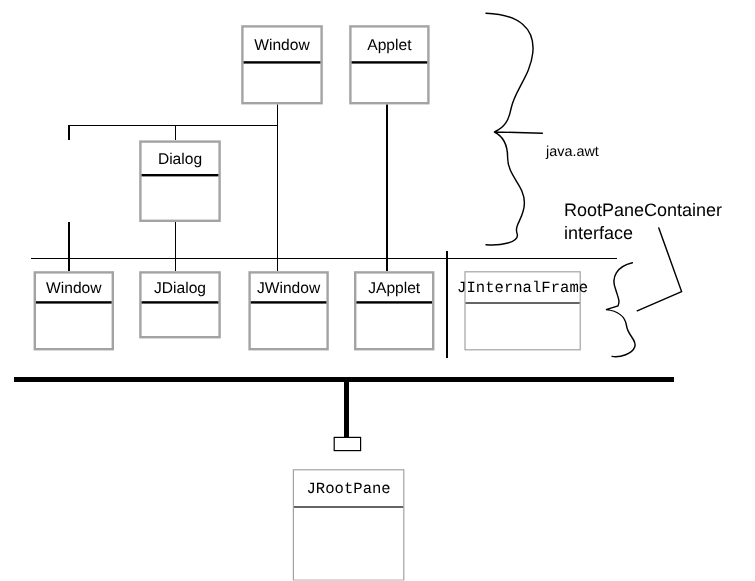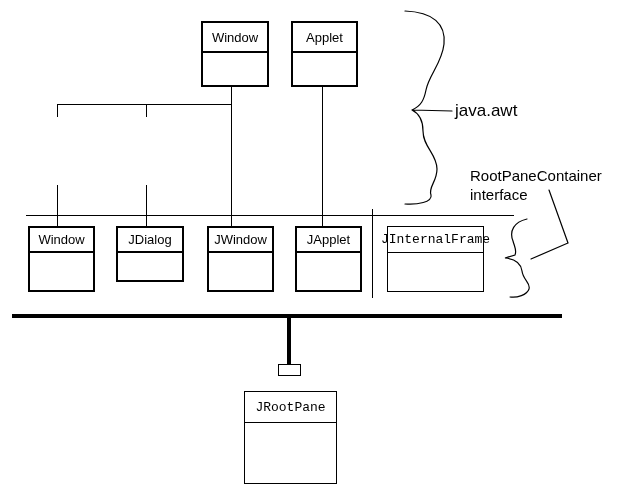--- a/index.html
+++ b/index.html
@@ -9,34 +9,34 @@
     background:#ffffff;
     font-family:"Liberation Sans",sans-serif;
     color:#000;
     overflow:hidden;
   }
   #wires{position:absolute;left:0;top:0;width:629px;height:484px;}
   .cbox{
     position:absolute;
     box-sizing:border-box;
     background:#ffffff;
-    border:2px solid #000000;
+    border:2px solid #a3a3a3;
   }
   .cbox.thin{border-width:1px;font-family:Liberation Mono, monospace;}
   .ct{
     box-sizing:border-box;
     width:100%;
     border-bottom:2px solid #000;
     display:flex;align-items:center;justify-content:center;
     font-size:13px;line-height:13px;
     white-space:nowrap;
   }
   .cbox.thin .ct{border-bottom-width:1px;}
   .annot{position:absolute;white-space:nowrap;}
-  #pkg-label{font-size:17px;}
+  #pkg-label{font-size:12px;margin-top:18px;}
   #iface-label{font-size:15px;font-weight:normal;line-height:19px;}
 </style>
 </head>
 <body>
 
 <div id="canvas">
 
   <svg id="wires" width="629" height="484" viewBox="0 0 629 484">
 
     <g stroke="#000" stroke-width="1" fill="none" shape-rendering="crispEdges">
@@ -72,20 +72,23 @@
 
   <div class="cbox" style="left:201px;top:21px;width:68px;height:66px">
     <div class="ct" style="height:30px">Window</div>
   </div>
 
   <div class="cbox" style="left:291px;top:21px;width:67px;height:66px">
     <div class="ct" style="height:30px">Applet</div>
   </div>
 
 
+  <div class="cbox" style="left:116px;top:117px;width:68px;height:68px">
+    <div class="ct" style="height:28px">Dialog</div>
+  </div>
 
   <div class="cbox" style="left:28px;top:226px;width:67px;height:66px">
     <div class="ct" style="height:25px">Window</div>
   </div>
 
   <div class="cbox" style="left:116px;top:226px;width:68px;height:56px">
     <div class="ct" style="height:25px">JDialog</div>
   </div>
 
   <div class="cbox" style="left:295px;top:226px;width:67px;height:66px">

